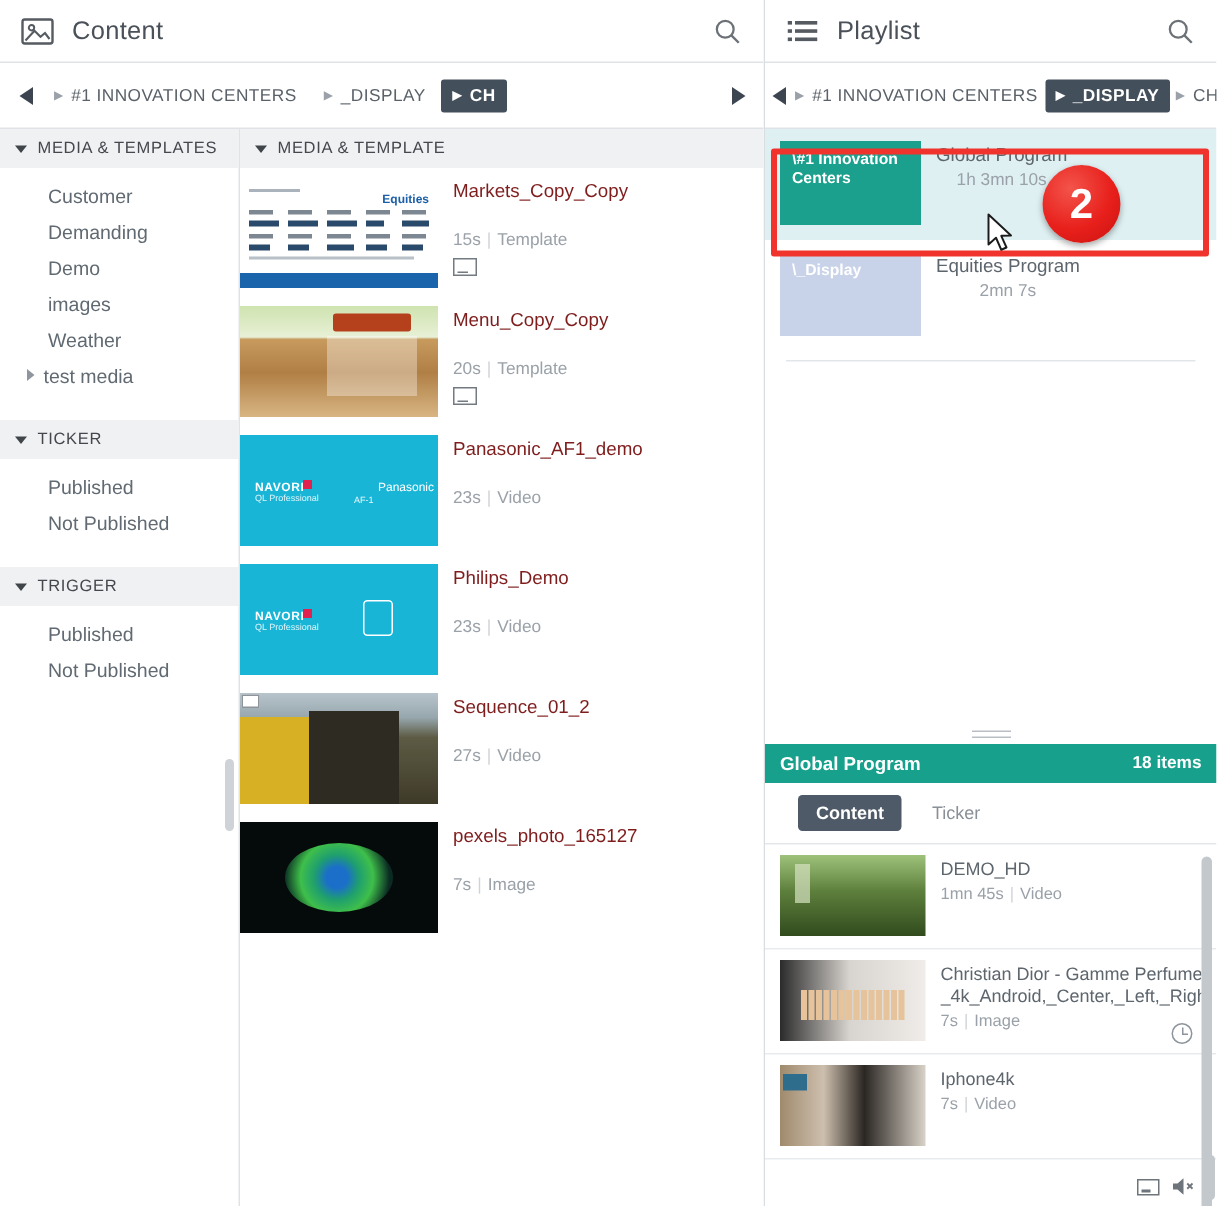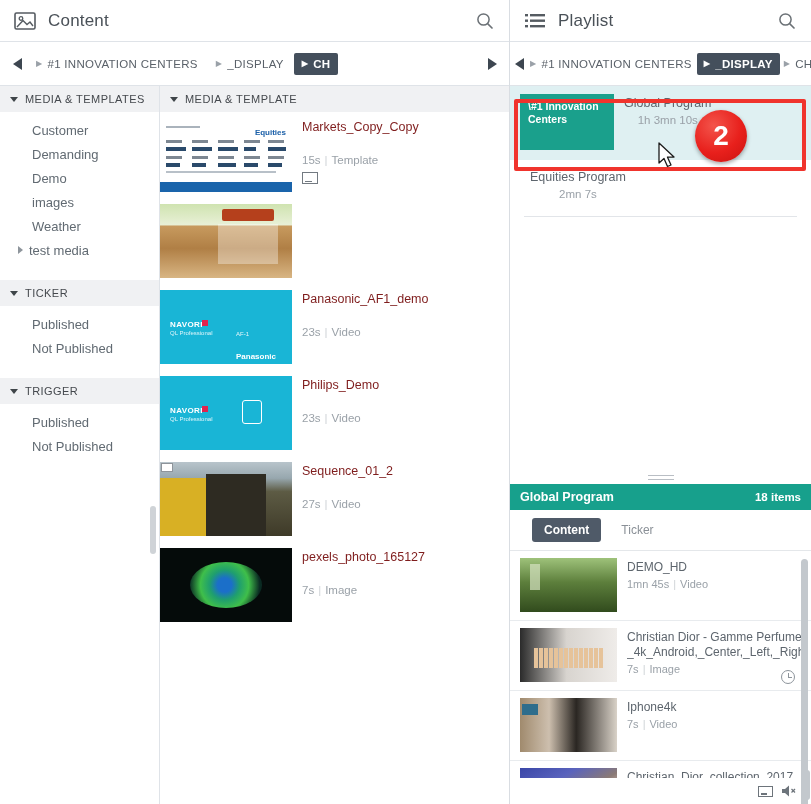--- a/index.html
+++ b/index.html
@@ -79,21 +79,21 @@
   .th-equities { background:#ffffff; }
   .th-equities .eq-title { position:absolute; right:6px; top:10px; font-size:8px; font-weight:bold; color:#1a5fa8; }
   .th-equities .eq-bar { position:absolute; left:0; right:0; bottom:0; height:10px; background:#1a64ab; }
   .th-equities .eq-cell { position:absolute; background:#7d8792; height:3px; }
   .th-menu { background: linear-gradient(180deg,#cfe3b0 0%, #e8f0d6 28%, #c79a5e 30%, #b07f45 60%, #d8b583 100%); }
   .th-menu .mn-btn { position:absolute; left:62px; top:5px; width:52px; height:12px; background:#b5401c; border-radius:2px;}
   .th-menu .mn-panel { position:absolute; left:58px; top:20px; width:60px; height:40px; background:rgba(255,255,255,.35);}
   .th-navori { background:#19b5d6; position:relative;}
   .th-navori .nv-l { position:absolute; left:10px; top:30px; font-size:8px; color:#fff; font-weight:bold; letter-spacing:.4px;}
   .th-navori .nv-l2 { position:absolute; left:10px; top:40px; font-size:6px; color:#dff6fb;}
-  .th-navori .nv-r { position:absolute; left:76px; top:30px; font-size:8px; color:#fff; font-weight:bold;margin-top:32px;}
+  .th-navori .nv-r { position:absolute; left:92px; top:30px; font-size:8px; color:#fff; font-weight:normal;}
   .th-navori .nv-dot { position:absolute; left:42px; top:30px; width:6px;height:6px;background:#e0234e;}
   .th-navori .nv-ph { position:absolute; left:82px; top:24px; width:20px;height:24px;border:1.5px solid #fff; border-radius:3px;}
   .th-truck { background: linear-gradient(180deg,#b8c4cb 0%, #97a7ae 22%, #5d5b44 40%, #3e3a28 100%); position:relative;}
   .th-truck .tk-y { position:absolute; left:0; top:16px; width:48px; height:58px; background:#d8b024;}
   .th-truck .tk-d { position:absolute; left:46px; top:12px; width:60px; height:62px; background:#2e2b22;}
   .th-peacock { background:#050b0a; position:relative;}
   .th-peacock .pk { position:absolute; left:30px; top:14px; width:72px; height:46px; border-radius:50%;
       background: radial-gradient(circle at 48% 50%, #1b6fc9 0%, #1b6fc9 16%, #1f9f6e 34%, #3fbf4a 55%, #0a2a22 80%); }
 
   
@@ -325,20 +325,27 @@
               </div>
               <div class="mini-icon"></div>
             </div>
           </div>
 
           <div class="media-row">
             <div class="media-thumb th-menu">
               <div class="mn-btn"></div>
               <div class="mn-panel"></div>
             </div>
+            <div class="media-meta">
+              <div class="media-name">Menu_Copy_Copy</div>
+              <div class="media-sub">
+                <span>20s</span><span class="sep">|</span><span>Template</span>
+              </div>
+              <div class="mini-icon"></div>
+            </div>
           </div>
 
           <div class="media-row">
             <div class="media-thumb th-navori">
               <div class="nv-l">NAVORI</div>
               <div class="nv-dot"></div>
               <div class="nv-l2">QL Professional</div>
               <div class="nv-r">Panasonic</div>
               <div style="position:absolute;left:76px;top:41px;font-size:6px;color:#e6f8fc">AF-1</div>
             </div>
@@ -445,20 +452,23 @@
       <div class="pl-row selected">
         <div class="pl-thumb green">
           <span>\#1 Innovation Centers</span>
         </div>
         <div class="pl-info">
           <div class="pl-title">Global Program</div>
           <div class="pl-dur">1h 3mn 10s</div>
         </div>
       </div>
       <div class="pl-row">
+        <div class="pl-thumb blue">
+          <span>\_Display</span>
+        </div>
         <div class="pl-info">
           <div class="pl-title">Equities Program</div>
           <div class="pl-dur">2mn 7s</div>
         </div>
       </div>
       <div class="pl-divider"></div>
     </div>
 
     <div class="pl-spacer"></div>
 

